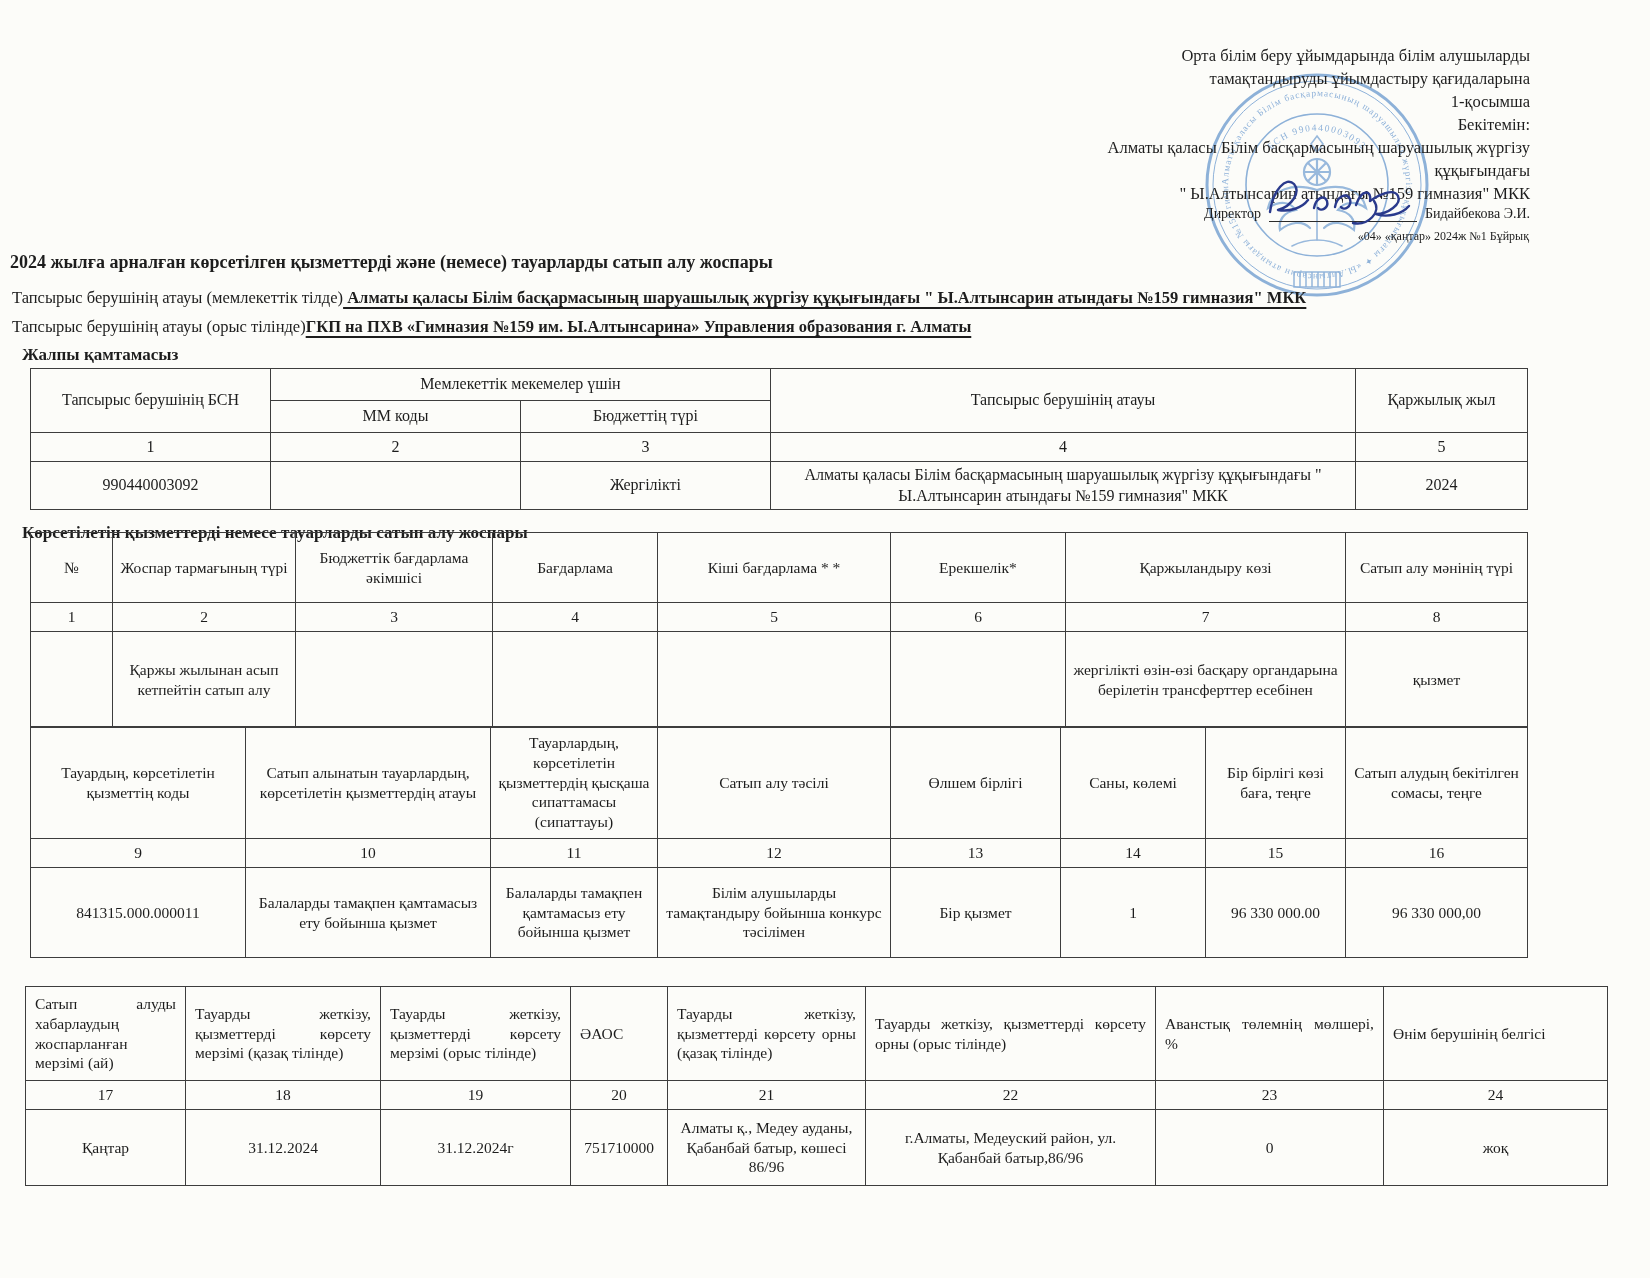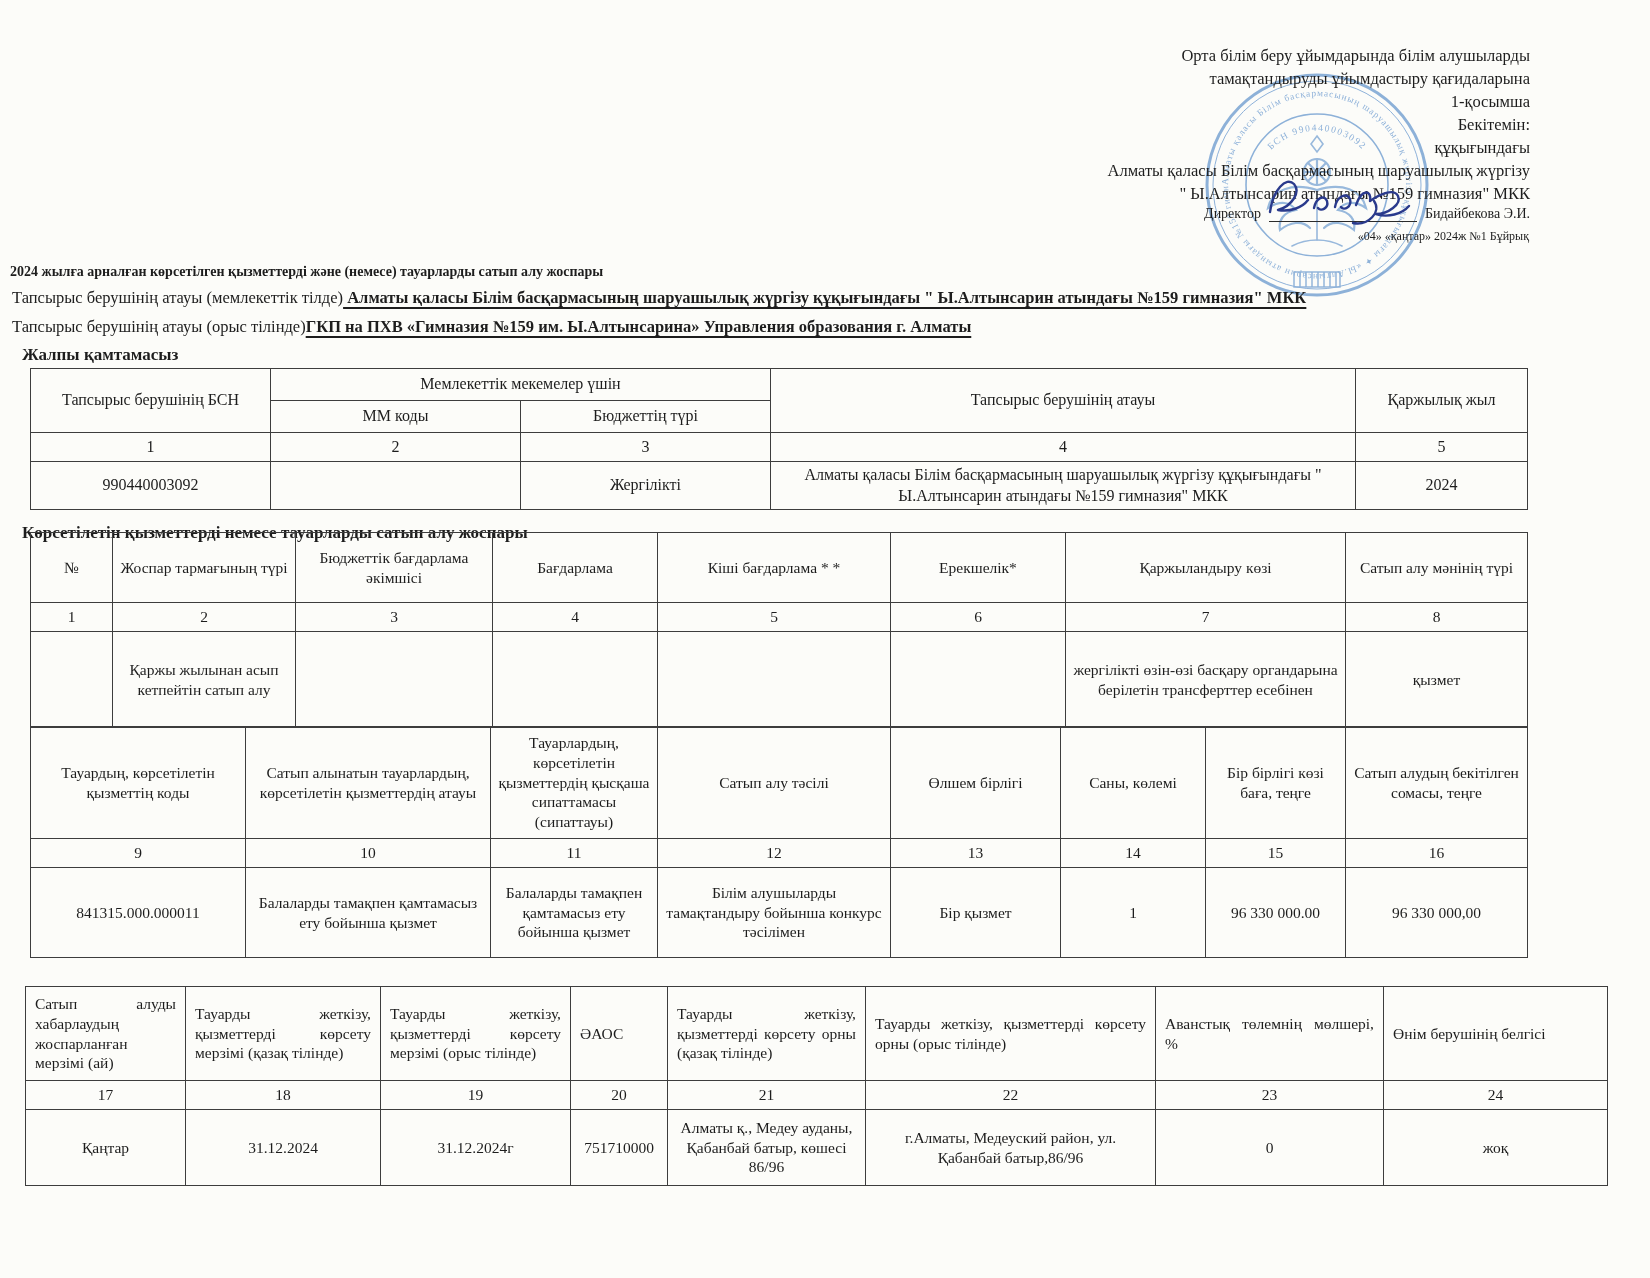--- a/index.html
+++ b/index.html
@@ -11,21 +11,21 @@
   
   .approval{right:120px;top:44px;width:575px;text-align:right;font-size:16.5px;line-height:23px;}
   .approval div{white-space:nowrap;}
   .director-row{right:120px;top:203px;display:flex;align-items:flex-end;gap:8px;font-size:14px;}
   .sig-line{display:inline-block;width:148px;border-bottom:1.4px solid #2b2b2b;height:18px;}
   .order-line{right:121px;top:229px;font-size:12px;}
   
   .stamp{left:1172px;top:40px;mix-blend-mode:multiply;opacity:.85;}
   .signature{left:1256px;top:168px;z-index:5;}
   
-  .doc-title{left:10px;top:264px;font-size:14px;font-weight:700;}
+  .doc-title{left:10px;top:252px;font-size:18px;font-weight:700;}
   .cust-line{left:12px;top:288px;font-size:16.5px;white-space:nowrap;}
   .cust-line.ru{top:317px;}
   .cust-value{font-weight:700;text-decoration:underline;text-decoration-thickness:1.6px;text-underline-offset:4px;}
   .section-title{left:22px;font-size:17px;font-weight:700;}
   
   table{border-collapse:collapse;table-layout:fixed;position:absolute;background:transparent;}
   td{border:1.4px solid #3d3d3d;text-align:center;vertical-align:middle;
      padding:2px 7px;font-size:15.5px;line-height:1.28;overflow:hidden;}
   .t1 td{font-size:16px;}
   .numrow td{height:26px;padding:1px 4px;}
@@ -77,22 +77,22 @@
       <path d="M100 37 C 106 20, 116 22, 114 33 C 124 26, 138 20, 142 28 C 146 36, 132 46, 120 46 C 132 50, 146 46, 153 38"></path>
       <path d="M118 33 C 126 44, 112 58, 97 55"></path>
     </g>
   </svg>
 
   <div class="abs approval">
     <div>Орта білім беру ұйымдарында білім алушыларды</div>
     <div>тамақтандыруды ұйымдастыру қағидаларына</div>
     <div>1-қосымша</div>
     <div>Бекітемін:</div>
+    <div>Алматы қаласы Білім басқармасының шаруашылық жүргізу</div>
     <div>құқығындағы</div>
-    <div>Алматы қаласы Білім басқармасының шаруашылық жүргізу</div>
     <div>" Ы.Алтынсарин  атындағы №159 гимназия" МКК</div>
   </div>
 
   <div class="abs director-row">
     <span>Директор</span>
     <span class="sig-line"></span>
     <span>Бидайбекова Э.И.</span>
   </div>
   <div class="abs order-line">«04» «қаңтар» 2024ж  №1 Бұйрық</div>
 

